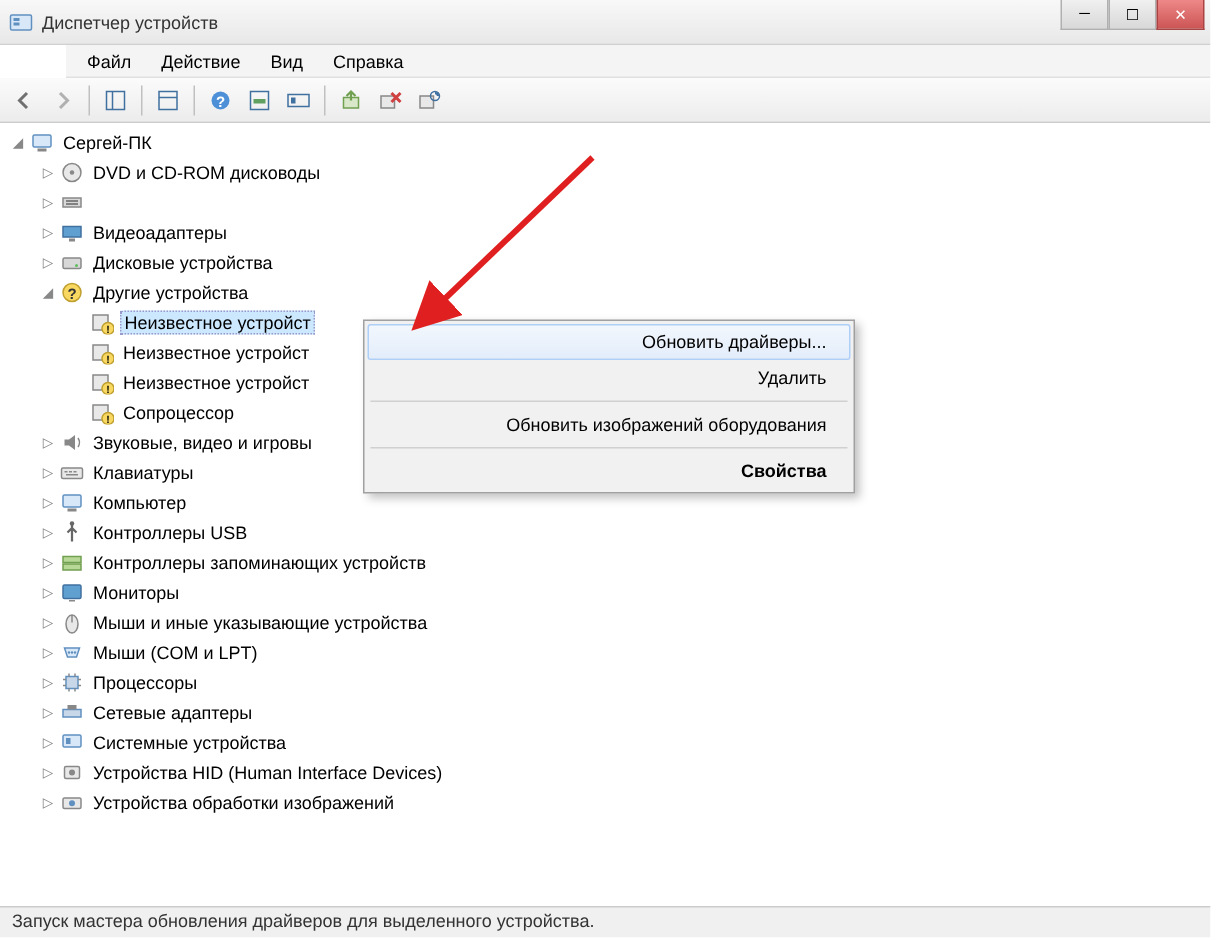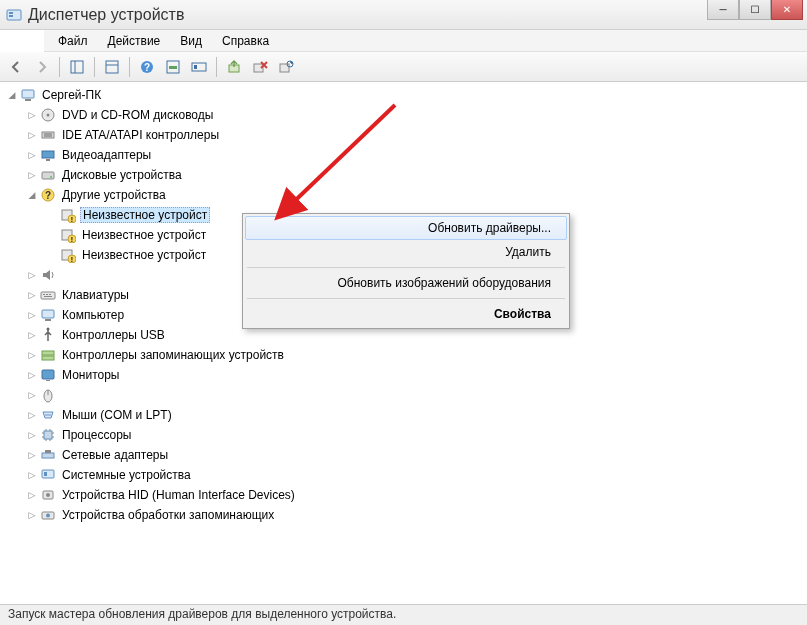--- a/index.html
+++ b/index.html
@@ -15,21 +15,21 @@
 .titlebar {
   height: 30px;
   background: linear-gradient(to bottom, #f8f8f8, #e8e8e8);
   border-bottom: 1px solid #d0d0d0;
   display: flex;
   align-items: center;
   padding: 0 6px;
   position: relative;
 }
 .titlebar .icon { width: 16px; height: 16px; margin-right: 6px; }
-.titlebar .title { font-size: 16px; color: #333; }
+.titlebar .title { font-size: 12px; color: #333; }
 .win-controls {
   position: absolute;
   right: 4px; top: 0;
   display: flex;
   gap: 0;
 }
 .win-btn {
   width: 32px; height: 20px;
   background: linear-gradient(to bottom, #f0f0f0, #d8d8d8);
   border: 1px solid #b0b0b0;
@@ -275,21 +275,20 @@
           <li>
               <div class="tree-row">
                 <span class="expander">▷</span>
                 <span class="node-icon">
                   <svg class="ico" viewBox="0 0 16 16">
                     <rect x="2" y="5" width="12" height="6" fill="#d8d8d8" stroke="#888"></rect>
                     <line x1="4" y1="7" x2="12" y2="7" stroke="#666"></line>
                     <line x1="4" y1="9" x2="12" y2="9" stroke="#666"></line>
                   </svg>
                 </span>
-                <span class="label">IDE ATA/ATAPI контроллеры</span>
               </div>
             </li>
           <li>
               <div class="tree-row">
                 <span class="expander">▷</span>
                 <span class="node-icon">
                   <svg class="ico" viewBox="0 0 16 16">
                     <rect x="2" y="4" width="12" height="7" fill="#60a0d0" stroke="#4070a0"></rect>
                     <rect x="6" y="12" width="4" height="2" fill="#888"></rect>
                   </svg>
@@ -353,31 +352,45 @@
                     <span class="node-icon">
                       <svg class="ico" viewBox="0 0 16 16">
                         <rect x="2" y="3" width="10" height="10" fill="#e8e8e8" stroke="#888"></rect>
                         <circle cx="12" cy="12" r="4" fill="#f8d860" stroke="#c0a030"></circle>
                         <text x="12" y="15" text-anchor="middle" font-size="7" font-weight="bold">!</text>
                       </svg>
                     </span>
                     <span class="label">Неизвестное устройст</span>
                   </div>
                 </li>
+              <li>
+                  <div class="tree-row">
+                    <span class="expander"></span>
+                    <span class="node-icon">
+                      <svg class="ico" viewBox="0 0 16 16">
+                        <rect x="2" y="3" width="10" height="10" fill="#e8e8e8" stroke="#888"></rect>
+                        <circle cx="12" cy="12" r="4" fill="#f8d860" stroke="#c0a030"></circle>
+                        <text x="12" y="15" text-anchor="middle" font-size="7" font-weight="bold">!</text>
+                      </svg>
+                    </span>
+                    <span class="label">Сопроцессор</span>
+                  </div>
+                </li>
             </ul>
           </li>
           <li>
               <div class="tree-row">
                 <span class="expander">▷</span>
                 <span class="node-icon">
                   <svg class="ico" viewBox="0 0 16 16">
                     <path d="M3 6 L6 6 L10 3 L10 13 L6 10 L3 10 Z" fill="#888"></path>
                     <path d="M12 5 Q14 8 12 11" fill="none" stroke="#888"></path>
                   </svg>
                 </span>
+                <span class="label">Звуковые, видео и игровы</span>
               </div>
             </li>
           <li>
               <div class="tree-row">
                 <span class="expander">▷</span>
                 <span class="node-icon">
                   <svg class="ico" viewBox="0 0 16 16">
                     <rect x="1" y="5" width="14" height="7" rx="1" fill="#e8e8e8" stroke="#888"></rect>
                     <rect x="3" y="7" width="2" height="1" fill="#888"></rect>
                     <rect x="6" y="7" width="2" height="1" fill="#888"></rect>
@@ -438,20 +451,21 @@
             </li>
           <li>
               <div class="tree-row">
                 <span class="expander">▷</span>
                 <span class="node-icon">
                   <svg class="ico" viewBox="0 0 16 16">
                     <ellipse cx="8" cy="9" rx="4" ry="6" fill="#e8e8e8" stroke="#888"></ellipse>
                     <line x1="8" y1="3" x2="8" y2="8" stroke="#888"></line>
                   </svg>
                 </span>
+                <span class="label">Мыши и иные указывающие устройства</span>
               </div>
             </li>
           <li>
               <div class="tree-row">
                 <span class="expander">▷</span>
                 <span class="node-icon">
                   <svg class="ico" viewBox="0 0 16 16">
                     <path d="M3 5 L13 5 L11 11 L5 11 Z" fill="#d8e8f8" stroke="#6090c0"></path>
                     <circle cx="6" cy="8" r="0.8" fill="#6090c0"></circle>
                     <circle cx="8" cy="8" r="0.8" fill="#6090c0"></circle>
@@ -518,21 +532,21 @@
             </li>
           <li>
               <div class="tree-row">
                 <span class="expander">▷</span>
                 <span class="node-icon">
                   <svg class="ico" viewBox="0 0 16 16">
                     <rect x="2" y="5" width="12" height="7" rx="1" fill="#e8e8e8" stroke="#888"></rect>
                     <circle cx="8" cy="8.5" r="2" fill="#6090c0"></circle>
                   </svg>
                 </span>
-                <span class="label">Устройства обработки запоминающих</span>
+                <span class="label">Устройства обработки изображений</span>
               </div>
             </li>
         </ul>
       </li>
     </ul>
   </div>
 </div>
 
 <div class="context-menu">
   <div class="ctx-item highlighted">Обновить драйверы...</div>

